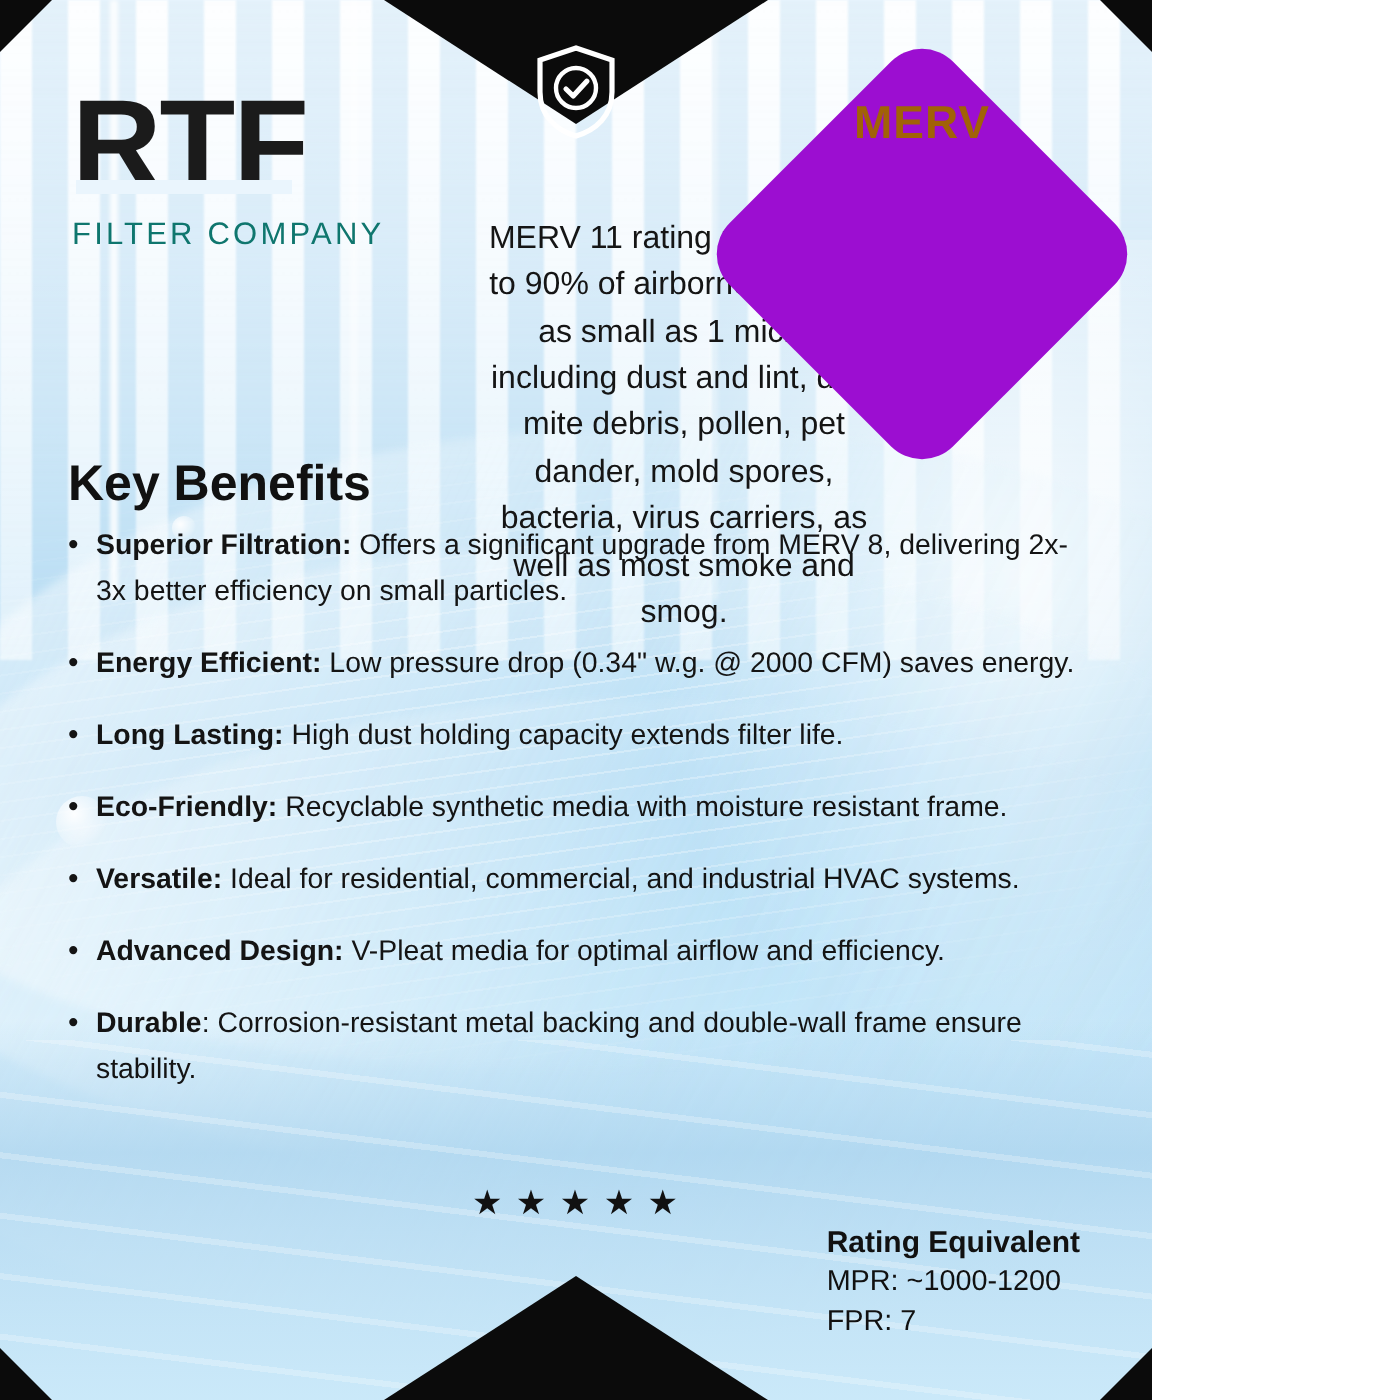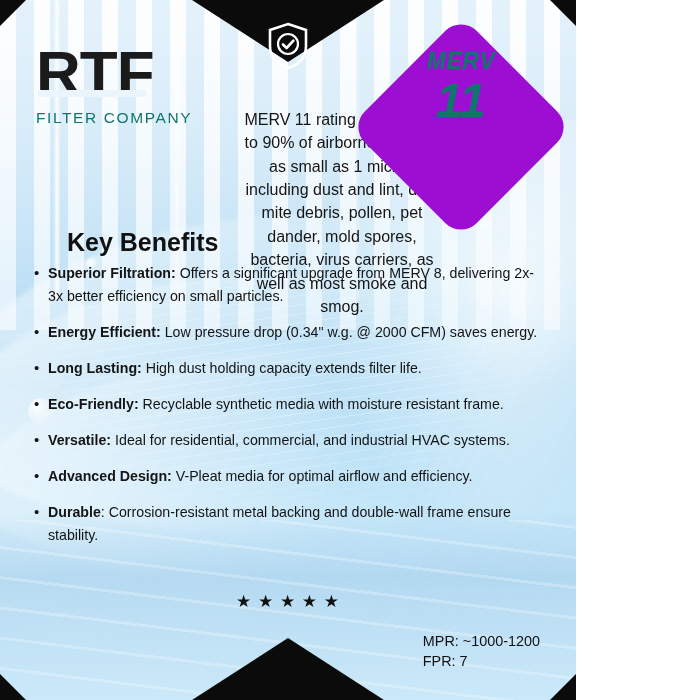--- a/index.html
+++ b/index.html
@@ -192,44 +192,42 @@
     background: #9c0ed1;
     border-radius: 22px;
     transform: rotate(45deg);
   }
   .merv-txt {
     position: absolute;
     inset: 0;
     display: flex;
     flex-direction: column;
     align-items: center;
-    justify-content: flex-start;
-    color: #0f766e;
-    font-style: italic;
+    justify-content: space-between;
+    color: #a16207;
   }
   .merv-word {
     font-size: 23px;
     font-weight: 700;
     letter-spacing: .5px;
   }
   .merv-num {
     font-size: 48px;
     font-weight: 700;
     line-height: 1;
     margin-top: 2px;
   }
 
   
   .kb-title {
     position: absolute;
     left: 34px; top: 228px;
     font-size: 25px;
     font-weight: 700;
     color: #111;
-    padding-left: 33px;
   }
   .kb-list {
     position: absolute;
     left: 34px; top: 262px;
     right: 32px;
   }
   .kb-item {
     display: flex;
     align-items: flex-start;
     margin-bottom: 13px;
@@ -316,21 +314,20 @@
     <div class="logo-mark">RTF</div>
     <div class="logo-sub">FILTER COMPANY</div>
   </div>
 
   <div class="intro">MERV 11 rating reduces up to 90% of airborne particles as small as 1 micron including dust and lint, dust mite debris, pollen, pet dander, mold spores, bacteria, virus carriers, as well as most smoke and smog.</div>
 
   <div class="merv">
     <div class="merv-shape"></div>
     <div class="merv-txt">
       <div class="merv-word">MERV</div>
-      <div class="merv-num">11</div>
     </div>
   </div>
 
   <div class="kb-title">Key Benefits</div>
   <div class="kb-list">
 
     <div class="kb-item">
       <span class="kb-bullet">•</span>
       <span class="kb-text"><b>Superior Filtration:</b><span> Offers a significant upgrade from MERV 8, delivering 2x-3x better efficiency on small particles.</span></span>
     </div>
@@ -363,17 +360,18 @@
     <div class="kb-item">
       <span class="kb-bullet">•</span>
       <span class="kb-text"><b>Durable</b><span>: Corrosion-resistant metal backing and double-wall frame ensure stability.</span></span>
     </div>
 
   </div>
 
   <div class="stars">★ ★ ★ ★ ★</div>
 
   <div class="rating">
+    <div class="rating-title">Rating Equivalent</div>
     <div class="rating-line">MPR: ~1000-1200</div>
     <div class="rating-line">FPR: 7</div>
   </div>
 
 </div>
 
 </body></html>

